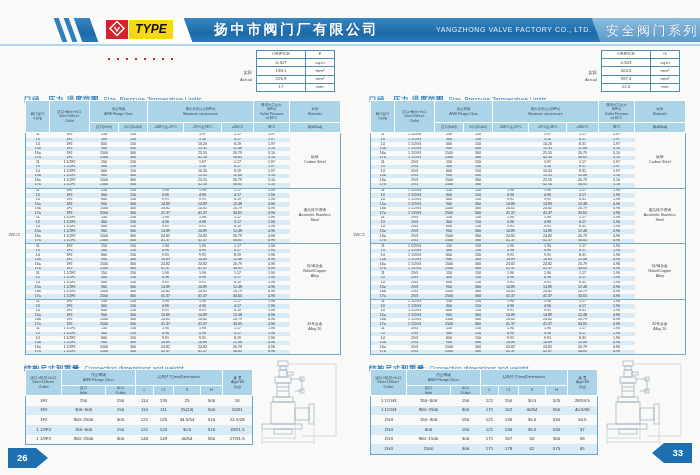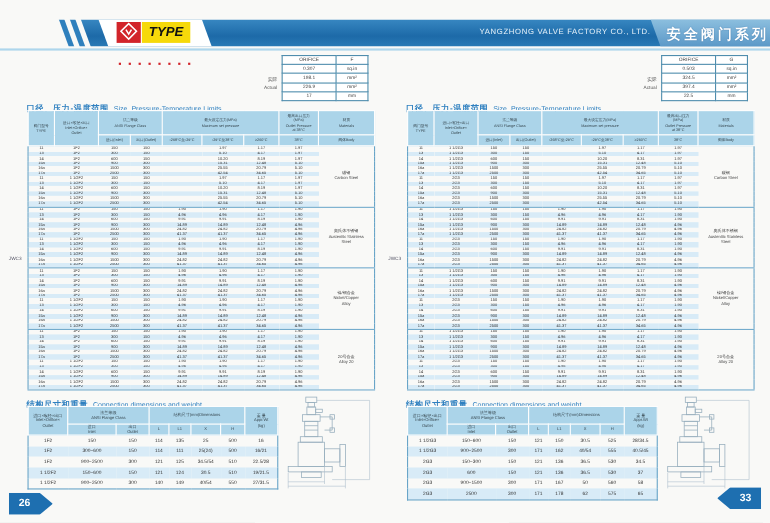--- a/index.html
+++ b/index.html
@@ -12,21 +12,21 @@
     background:linear-gradient(180deg,#3a8ac4 0%,#1d6aa8 60%,#2a7cb8 100%);transform:skewX(20deg);}
   .band-stripe{position:absolute;top:-2px;width:5px;height:28px;background:#2f80bd;transform:skewX(20deg);}
   .logo-plate{position:absolute;left:94px;top:-2px;width:94px;height:28px;background:#ffffff;transform:skewX(20deg);}
   .series-seg{position:absolute;left:596px;top:-2px;width:120px;height:28px;
     background:linear-gradient(180deg,#8fc1e0 0%,#5896c6 100%);transform:skewX(20deg);}
   .logo-red{position:absolute;left:106px;top:2px;width:22px;height:19px;background:#d2242a;}
   .logo-yellow{position:absolute;left:129px;top:2px;width:44px;height:19px;background:#f6d90a;
     color:#111;font-weight:bold;font-style:italic;font-size:12px;line-height:19px;text-align:center;letter-spacing:0;}
   .company-cn{position:absolute;left:214px;top:3px;color:#fff;font-size:14px;font-weight:bold;letter-spacing:2.5px;text-shadow:0 0 1px #0d4f86;}
   .company-en{position:absolute;left:436px;top:8px;color:#eaf4fb;font-size:7px;letter-spacing:0.6px;}
-  .series-txt{position:absolute;left:606px;top:4px;color:#fff;font-size:13px;font-weight:bold;letter-spacing:2.5px;text-shadow:0 0 1px #25639a;}
+  .series-txt{position:absolute;left:606px;top:4px;color:#fff;font-size:13px;font-weight:normal;letter-spacing:2.5px;text-shadow:0 0 1px #25639a;}
   .band-underline{position:absolute;left:0;top:43.5px;width:700px;height:2.5px;background:#aed6ec;}
   .red-dots{position:absolute;left:108px;top:45.5px;width:90px;height:3px;}
   .red-dots i{display:inline-block;width:2px;height:2px;background:#d2242a;margin-right:7px;}
 
   
   .page{position:absolute;top:48px;width:340px;height:422px;}
   .page.left{left:8px;} .page.right{left:353px;}
 
   
   table.orifice{position:absolute;left:248px;top:2px;border-collapse:collapse;}
@@ -90,20 +90,21 @@
     <div class="band-blue"></div>
     <div class="logo-plate"></div>
     <div class="series-seg"></div>
     <div class="logo-red">
       <svg width="22" height="19" viewBox="0 0 22 19">
         <rect x="6" y="3.5" width="10" height="10" transform="rotate(45 11 8.5)" fill="none" stroke="#fff" stroke-width="1.4"></rect>
         <path d="M8.5 7 L11 11 L13.5 7" fill="none" stroke="#fff" stroke-width="1.4"></path>
       </svg>
     </div>
     <div class="logo-yellow">TYPE</div>
+    <div class="company-cn">扬中市阀门厂有限公司</div>
     <div class="company-en">YANGZHONG VALVE FACTORY CO., LTD.</div>
     <div class="series-txt">安全阀门系列</div>
   </div>
   <div class="band-underline"></div>
   <div class="red-dots">
     <i></i><i></i><i></i><i></i><i></i><i></i><i></i><i></i>
   </div>
 
   <section class="page left">
     <div class="actual-label">

